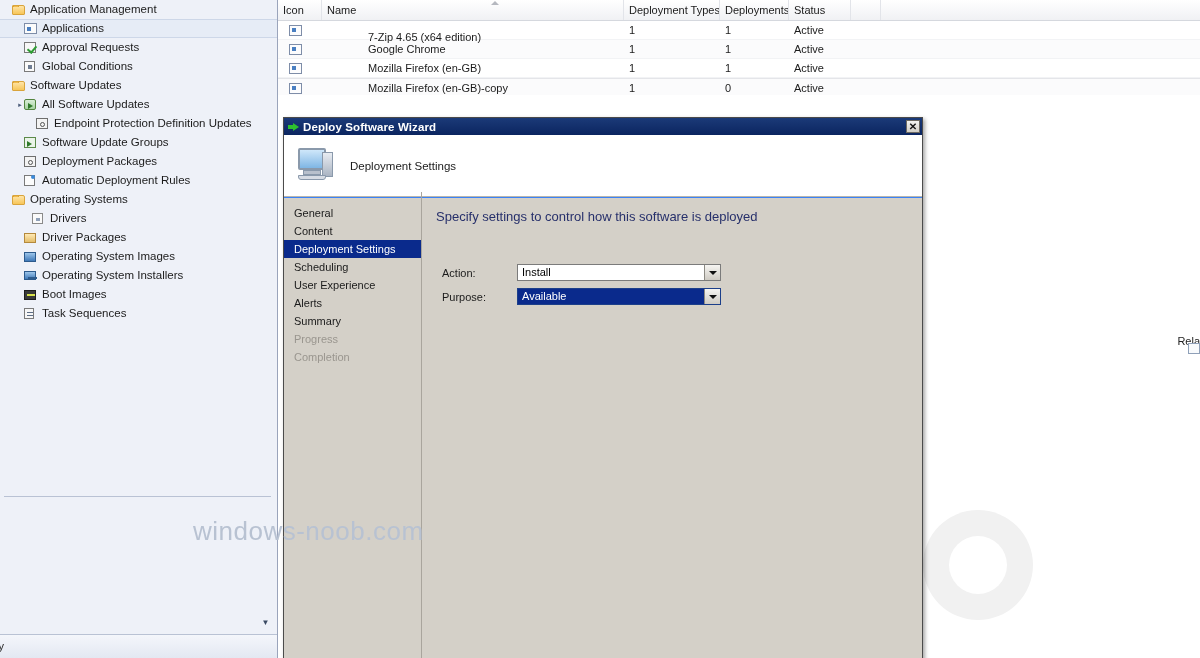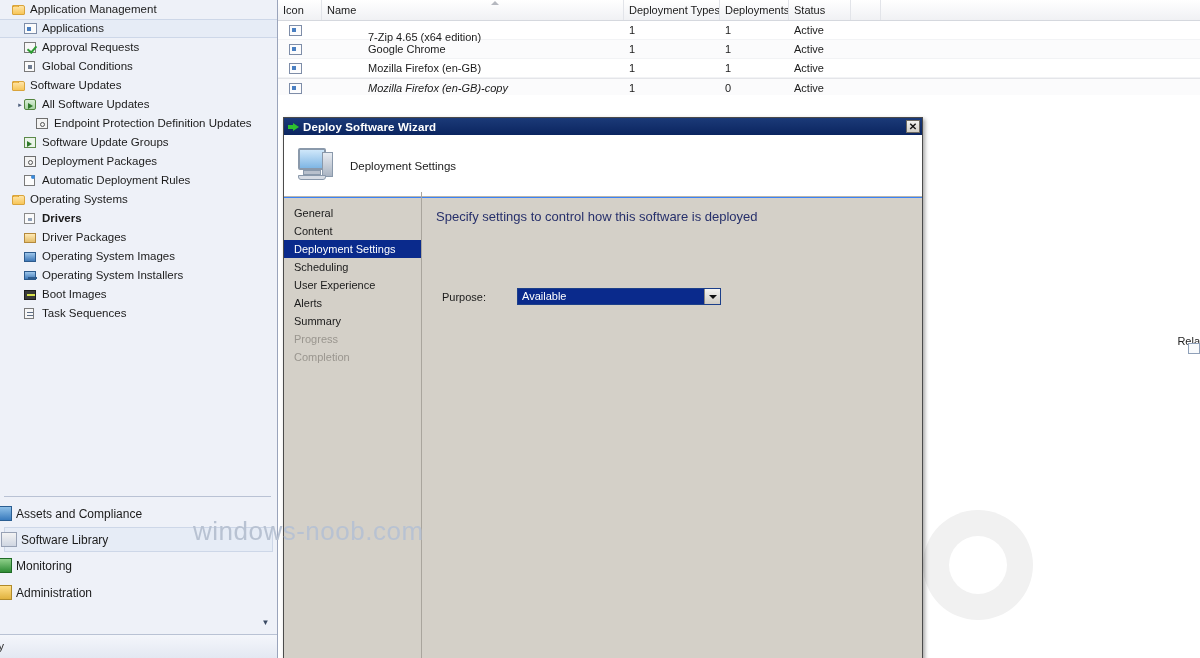--- a/index.html
+++ b/index.html
@@ -808,21 +808,21 @@
         </span>
         <span class="lbl">Automatic Deployment Rules</span>
       </div>
       <div class="tree-row" style="padding-left: 4px;">
         <span class="tw"></span>
         <span class="ico">
           <span class="ic-folder" style="position: absolute; left: 0px;"></span>
         </span>
         <span class="lbl">Operating Systems</span>
       </div>
-      <div class="tree-row" style="padding-left: 16px; font-weight: bold;">
+      <div class="tree-row" style="padding-left: 24px;">
         <span class="tw"></span>
         <span class="ico">
           <span class="ic-driver" style="position: absolute; left: 0px;"></span>
         </span>
         <span class="lbl">Drivers</span>
       </div>
       <div class="tree-row" style="padding-left: 16px;">
         <span class="tw"></span>
         <span class="ico">
           <span class="ic-drvpkg" style="position: absolute; left: 0px;"></span>
@@ -854,39 +854,20 @@
         <span class="tw"></span>
         <span class="ico">
           <span class="ic-task" style="position: absolute; left: 0px;"></span>
         </span>
         <span class="lbl">Task Sequences</span>
       </div>
     </div>
 
   <div id="tree-divider"></div>
 
-  <div id="nav-buttons">
-
-  <div class="nav-btn">
-        <span class="nav-ico nv-assets"></span>
-        <span>Assets and Compliance</span>
-      </div>
-      <div class="nav-btn active">
-        <span class="nav-ico nv-swlib"></span>
-        <span>Software Library</span>
-      </div>
-      <div class="nav-btn">
-        <span class="nav-ico nv-mon"></span>
-        <span>Monitoring</span>
-      </div>
-      <div class="nav-btn">
-        <span class="nav-ico nv-admin"></span>
-        <span>Administration</span>
-      </div>
-    </div>
 
   <div id="nav-scroll-arrow">▼</div>
 
   <div id="left-statusbar">
     <span class="st-txt">ly</span>
   </div>
 </div>
 
 <div id="list-area">
   <div id="list-header">
@@ -923,21 +904,21 @@
         </div>
         <div class="cell" style="width: 302px; flex: 0 0 302px; padding-left: 46px;">Mozilla Firefox (en-GB)</div>
         <div class="cell" style="width: 96px; flex: 0 0 96px;">1</div>
         <div class="cell" style="width: 69px; flex: 0 0 69px;">1</div>
         <div class="cell" style="width: 62px; flex: 0 0 62px;">Active</div>
       </div>
       <div class="list-row lastrow">
         <div class="cell" style="width: 44px; flex: 0 0 44px;">
           <div class="row-icon"></div>
         </div>
-        <div class="cell" style="width: 302px; flex: 0 0 302px; padding-left: 46px; font-style: italic;">Mozilla Firefox (en-GB)-copy</div>
+        <div class="cell" style="width: 302px; flex: 0 0 302px; padding-left: 46px;">Mozilla Firefox (en-GB)-copy</div>
         <div class="cell" style="width: 96px; flex: 0 0 96px;">1</div>
         <div class="cell" style="width: 69px; flex: 0 0 69px;">0</div>
         <div class="cell" style="width: 62px; flex: 0 0 62px;">Active</div>
       </div>
     </div>
 </div>
 
 <div id="right-region">
   <div id="rp-divider"></div>
   <div id="detail-pane">
@@ -976,20 +957,27 @@
         <div class="step">Alerts</div>
         <div class="step">Summary</div>
         <div class="step disabled">Progress</div>
         <div class="step disabled">Completion</div>
       </div>
     <div id="steps-divider"></div>
     <div id="panel">
 
       <div id="panel-heading">Specify settings to control how this software is deployed</div>
 
+      <div class="field-row" style="top:66px;">
+        <div class="field-label">Action:</div>
+        <div class="combo">
+          <div class="val">Install</div>
+          <div class="arrow-btn"></div>
+        </div>
+      </div>
 
       <div class="field-row" style="top:90px;">
         <div class="field-label">Purpose:</div>
         <div class="combo focused">
           <div class="val">Available</div>
           <div class="arrow-btn"></div>
         </div>
       </div>
 
 

